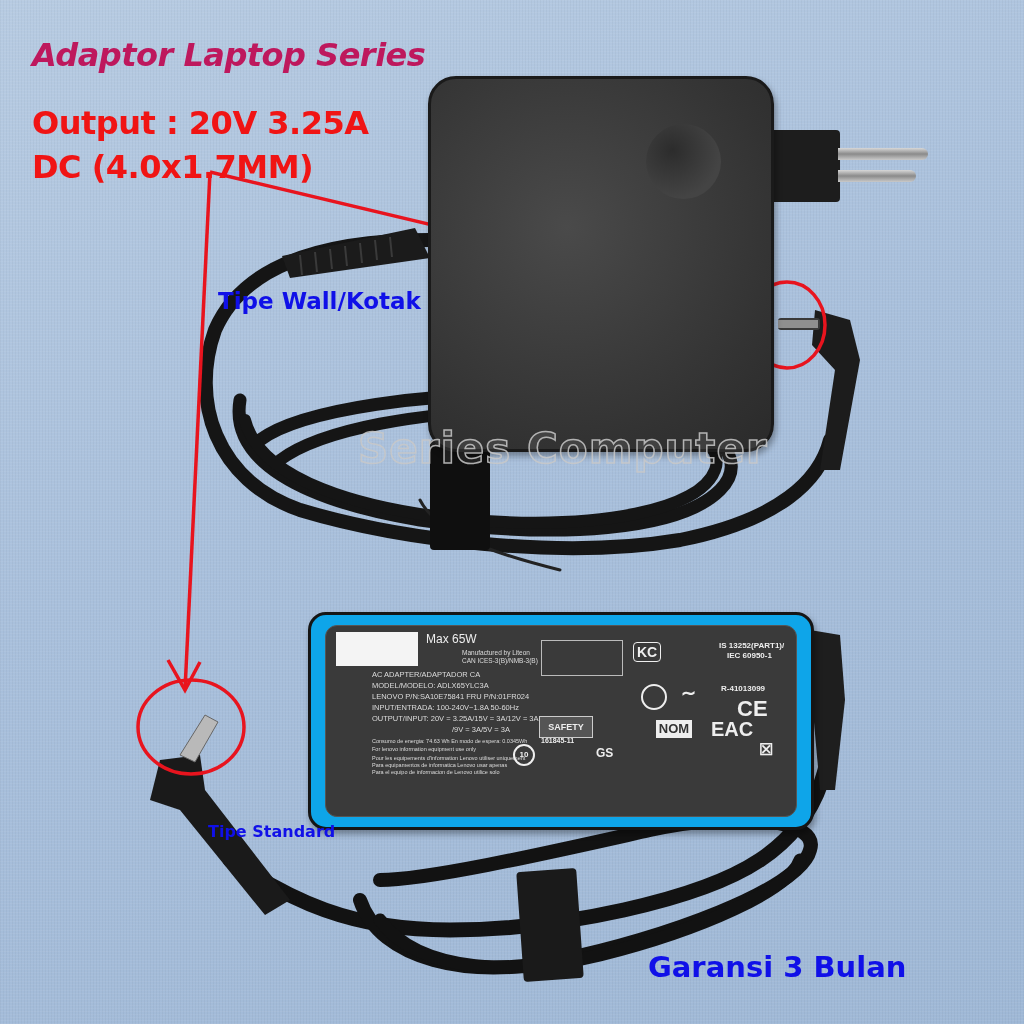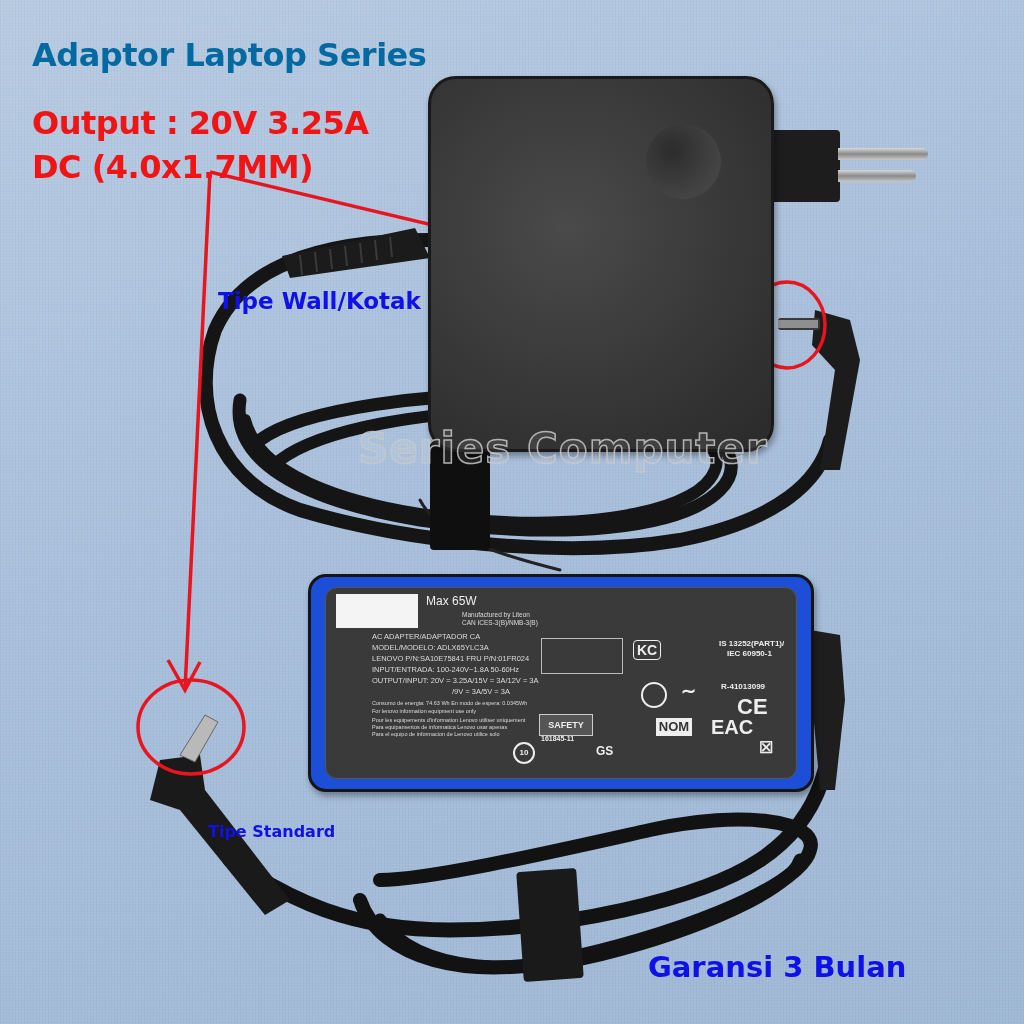--- a/index.html
+++ b/index.html
@@ -3,45 +3,45 @@
 <meta charset="utf-8">
 <style>
   html,body{margin:0;padding:0;}
   body{width:1024px;height:1024px;overflow:hidden;position:relative;
        background:linear-gradient(160deg,#b7cbe2 0%,#a9c0dc 45%,#9fb8d6 100%);
        font-family:"DejaVu Sans",sans-serif;}
   .bg-weave{position:absolute;inset:0;
        background-image:repeating-linear-gradient(0deg,rgba(255,255,255,.05) 0 1px,transparent 1px 3px),
                         repeating-linear-gradient(90deg,rgba(0,0,0,.03) 0 1px,transparent 1px 3px);}
   .title-line{position:absolute;font-family:"DejaVu Sans",sans-serif;font-weight:bold;white-space:nowrap;letter-spacing:-0.5px;}
-  .blue{color:#0369a1;}
+  .blue{color:#be185d;font-style:italic;}
   .red{color:#f01414;margin-top:20px;}
   
   .wall-adapter{position:absolute;left:428px;top:76px;width:340px;height:370px;border-radius:28px;
        background:radial-gradient(circle at 40% 40%,#4a4a4a,#333 70%,#2a2a2a);
        border:3px solid #1a1a1a;box-shadow:2px 4px 6px rgba(0,0,0,.35);}
   .wall-adapter .dimple{position:absolute;left:215px;top:45px;width:75px;height:75px;border-radius:50%;
        background:radial-gradient(circle at 35% 35%,#2c2c2c,#444 70%);}
   .plug-body{position:absolute;left:768px;top:130px;width:72px;height:72px;background:#1d1d1d;border-radius:4px;}
   .pin{position:absolute;height:12px;background:linear-gradient(#d8d8d8,#8a8a8a,#c9c9c9);border-radius:0 6px 6px 0;}
   
-  .brick-adapter{position:absolute;left:308px;top:574px;width:500px;height:212px;border-radius:18px;
-       background:#1d4ed8;border:3px solid #151515;box-shadow:2px 4px 6px rgba(0,0,0,.35);}
+  .brick-adapter{position:absolute;left:308px;top:612px;width:500px;height:212px;border-radius:18px;
+       background:#0ea5e9;border:3px solid #151515;box-shadow:2px 4px 6px rgba(0,0,0,.35);}
   .label-plate{position:absolute;left:14px;top:10px;width:470px;height:190px;border-radius:12px;background:#3a3a3a;
        border:1px solid #555;overflow:hidden;}
   .label-white{position:absolute;left:10px;top:6px;width:82px;height:34px;background:#f4f4f4;}
   .label-text{position:absolute;color:#dcdcdc;font-size:7.5px;line-height:10.5px;font-family:"Liberation Sans",sans-serif;white-space:nowrap;margin-left:36px;}
   .label-max{position:absolute;left:100px;top:6px;color:#eee;font-size:12px;font-family:"Liberation Sans",sans-serif;}
   .label-bottom{position:absolute;left:0;bottom:0;width:100%;height:42px;background:#f2f2f2;border-top:1px solid #999;}
   .made-in{position:absolute;left:20px;top:14px;font-size:12px;color:#444;font-family:"Liberation Sans",sans-serif;}
   .barcode{position:absolute;left:170px;top:4px;width:230px;height:16px;
        background:repeating-linear-gradient(90deg,#222 0 2px,transparent 2px 4px,#222 4px 5px,transparent 5px 7px);}
   .serial{position:absolute;left:172px;top:22px;font-size:9.5px;color:#333;font-family:"Liberation Sans",sans-serif;letter-spacing:.3px;}
   .rev{position:absolute;left:410px;top:22px;font-size:9.5px;color:#333;font-family:"Liberation Sans",sans-serif;}
-  .cert-area{position:absolute;left:215px;top:14px;width:250px;height:120px;margin-top:36px;}
+  .cert-area{position:absolute;left:215px;top:14px;width:250px;height:120px;}
   .cert{position:absolute;color:#eee;font-family:"Liberation Sans",sans-serif;font-weight:bold;text-align:center;}
   .watermark{position:absolute;left:358px;top:424px;font-family:"DejaVu Sans",sans-serif;font-weight:bold;font-size:42px;
        color:rgba(255,255,255,.08);-webkit-text-stroke:1.5px rgba(200,200,200,.85);letter-spacing:1px;white-space:nowrap;}
   .annot{position:absolute;font-weight:bold;color:#1010e8;font-family:"DejaVu Sans",sans-serif;white-space:nowrap;}
   svg.overlay{position:absolute;left:0;top:0;}
 </style>
 </head>
 <body>
 
 <div class="bg-weave"></div>

